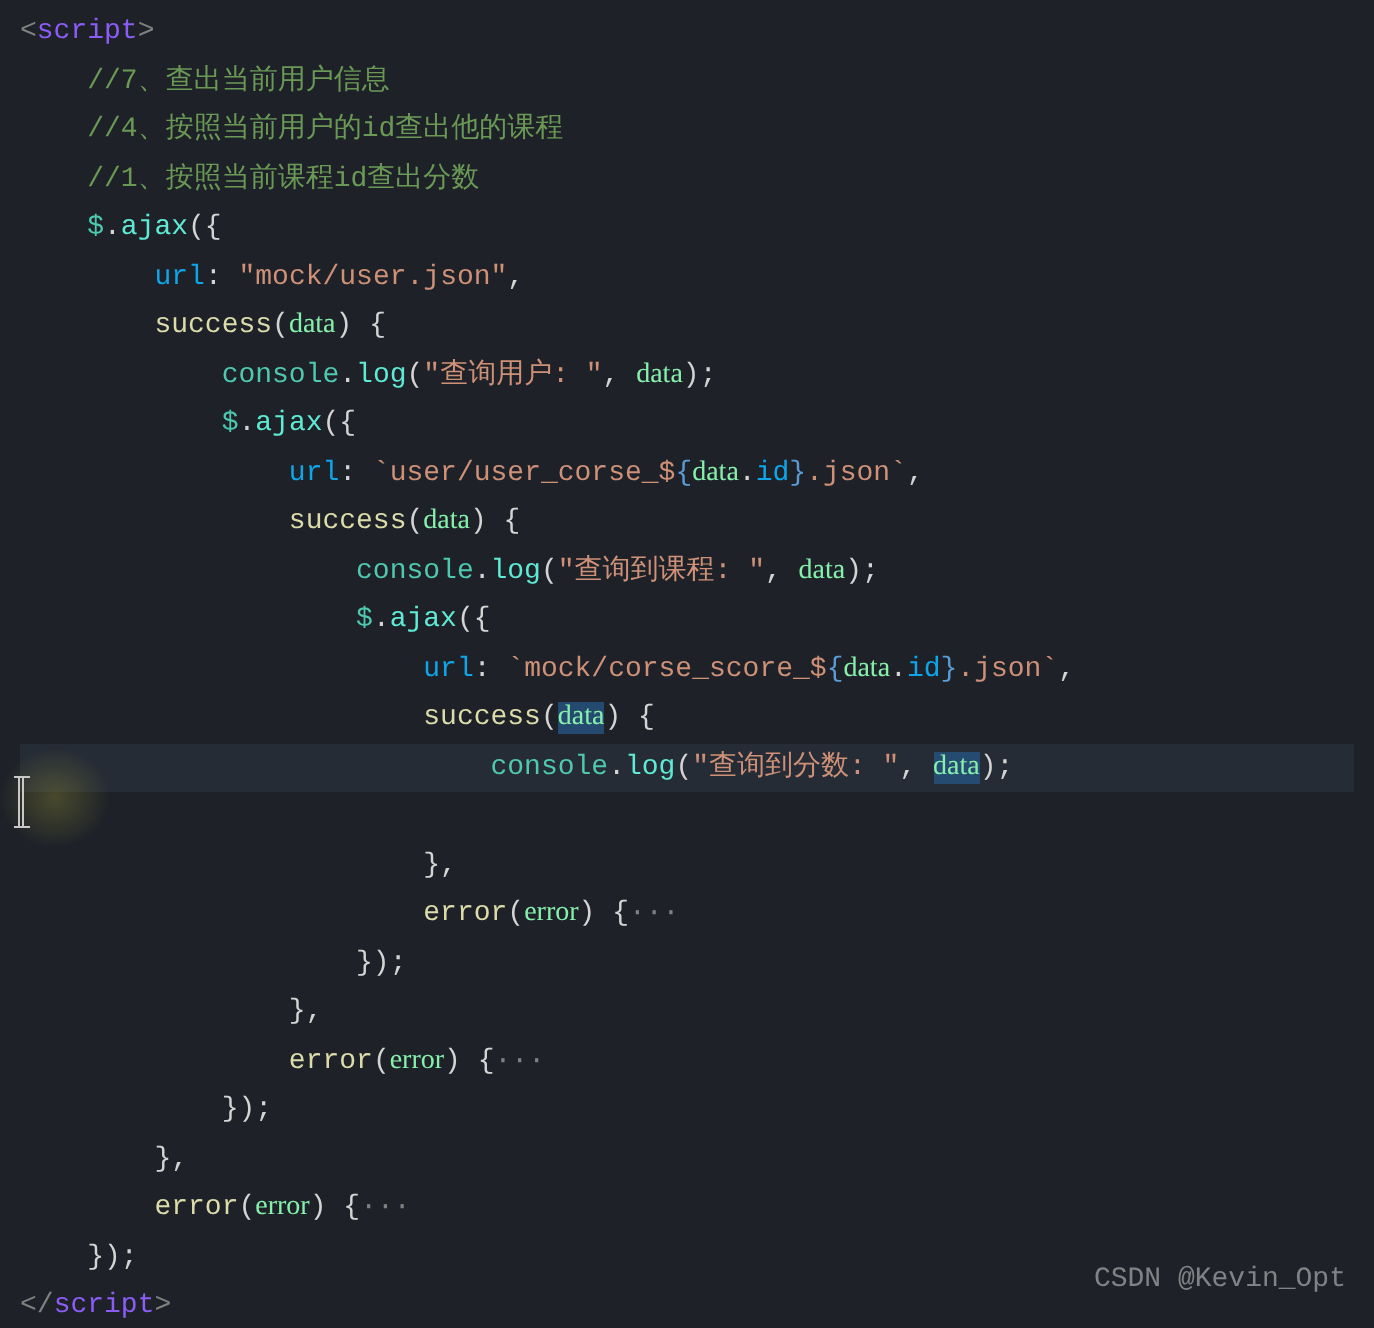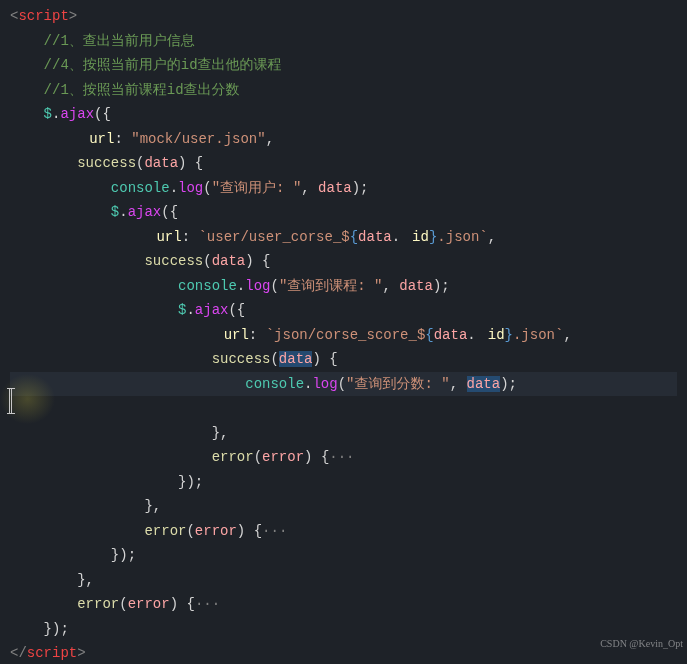--- a/index.html
+++ b/index.html
@@ -15,46 +15,46 @@
     overflow: hidden;
     position: relative;
   }
   pre {
     margin: 0;
     padding: 4px 10px;
     white-space: pre;
     font-family: inherit;
   }
   .tag     { color: #808080; }
-  .tagname { color: #ef4444; }
+  .tagname { color: #8b5cf6; }
   .comment { color: #6a9955; }
   .punct   { color: #d4d4d4; }
-  .prop    { color: #fef9c3; margin-left: 12px; }
+  .prop    { color: #0ea5e9; }
   .string  { color: #ce9178; }
   .templ   { color: #5a9bd4; }
   .func    { color: #dcdcaa; }
-  .param   { color: #fca5a5; }
+  .param   { color: #86efac; font-family: Liberation Serif, serif; }
   .obj     { color: #4ec9b0; }
-  .method  { color: #d946ef; }
+  .method  { color: #5eead4; }
   .fold    { color: #808080; }
   .line-highlight {
     background: rgba(46,52,64,.55);
     display: block;
     width: 100%;
   }
   .sel {
     background: rgba(38,79,120,.9);
   }
   .watermark {
     position: absolute;
-    right: 4px;
+    right: 14px;
     bottom: 12px;
     color: rgba(210,210,210,.55);
-    font-size: 10px;
-    font-family: Liberation Serif, serif;
+    font-size: 14px;
+    font-family: Liberation Mono, monospace;
     pointer-events: none;
   }
   .cursor-glow {
     position: absolute;
     left: 0px;
     top: 374px;
     width: 55px;
     height: 50px;
     background: radial-gradient(closest-side, rgba(200,190,60,.25), rgba(200,190,60,0));
     pointer-events: none;
@@ -78,33 +78,33 @@
     background: #c8c8c8;
     left: -3px;
   }
   .text-cursor::before { top: 0; }
   .text-cursor::after  { bottom: 0; }
 </style>
 </head>
 <body>
 
 <pre><span><span class="tag">&lt;</span><span class="tagname">script</span><span class="tag">&gt;</span></span>
-<span>    <span class="comment">//1、查出当前用户信息</span></span>
+<span>    <span class="comment">//7、查出当前用户信息</span></span>
 <span>    <span class="comment">//4、按照当前用户的id查出他的课程</span></span>
 <span>    <span class="comment">//1、按照当前课程id查出分数</span></span>
 <span>    <span class="obj">$</span><span class="punct">.</span><span class="method">ajax</span><span class="punct">({</span></span>
 <span>        <span class="prop">url</span><span class="punct">:</span> <span class="string">"mock/user.json"</span><span class="punct">,</span></span>
 <span>        <span class="func">success</span><span class="punct">(</span><span class="param">data</span><span class="punct">) {</span></span>
 <span>            <span class="obj">console</span><span class="punct">.</span><span class="method">log</span><span class="punct">(</span><span class="string">"查询用户: "</span><span class="punct">, </span><span class="param">data</span><span class="punct">);</span></span>
 <span>            <span class="obj">$</span><span class="punct">.</span><span class="method">ajax</span><span class="punct">({</span></span>
 <span>                <span class="prop">url</span><span class="punct">:</span> <span class="string">`user/user_corse_$</span><span class="templ">{</span><span class="param">data</span><span class="punct">.</span><span class="prop">id</span><span class="templ">}</span><span class="string">.json`</span><span class="punct">,</span></span>
 <span>                <span class="func">success</span><span class="punct">(</span><span class="param">data</span><span class="punct">) {</span></span>
 <span>                    <span class="obj">console</span><span class="punct">.</span><span class="method">log</span><span class="punct">(</span><span class="string">"查询到课程: "</span><span class="punct">, </span><span class="param">data</span><span class="punct">);</span></span>
 <span>                    <span class="obj">$</span><span class="punct">.</span><span class="method">ajax</span><span class="punct">({</span></span>
-<span>                        <span class="prop">url</span><span class="punct">:</span> <span class="string">`json/corse_score_$</span><span class="templ">{</span><span class="param">data</span><span class="punct">.</span><span class="prop">id</span><span class="templ">}</span><span class="string">.json`</span><span class="punct">,</span></span>
+<span>                        <span class="prop">url</span><span class="punct">:</span> <span class="string">`mock/corse_score_$</span><span class="templ">{</span><span class="param">data</span><span class="punct">.</span><span class="prop">id</span><span class="templ">}</span><span class="string">.json`</span><span class="punct">,</span></span>
 <span>                        <span class="func">success</span><span class="punct">(</span><span class="sel"><span class="param">data</span></span><span class="punct">) {</span></span>
 <span class="line-highlight">                            <span class="obj">console</span><span class="punct">.</span><span class="method">log</span><span class="punct">(</span><span class="string">"查询到分数: "</span><span class="punct">, </span><span class="sel"><span class="param">data</span></span><span class="punct">);</span></span>
 <span>                        <span class="punct">},</span></span>
 <span>                        <span class="func">error</span><span class="punct">(</span><span class="param">error</span><span class="punct">) {</span><span class="fold">···</span></span>
 <span>                    <span class="punct">});</span></span>
 <span>                <span class="punct">},</span></span>
 <span>                <span class="func">error</span><span class="punct">(</span><span class="param">error</span><span class="punct">) {</span><span class="fold">···</span></span>
 <span>            <span class="punct">});</span></span>
 <span>        <span class="punct">},</span></span>
 <span>        <span class="func">error</span><span class="punct">(</span><span class="param">error</span><span class="punct">) {</span><span class="fold">···</span></span>

